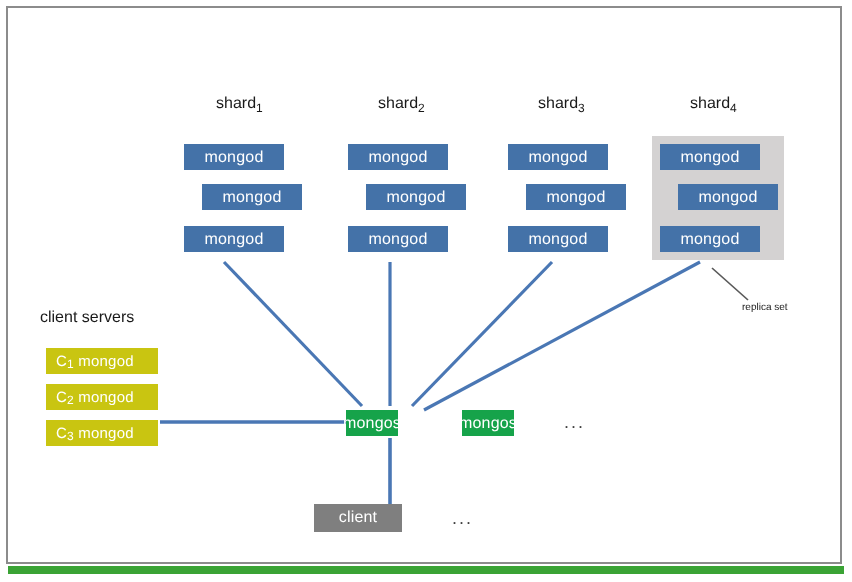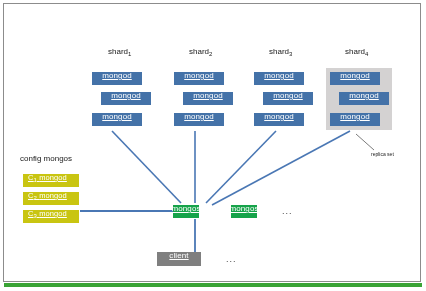--- a/index.html
+++ b/index.html
@@ -59,28 +59,27 @@
     width: 426px;
     height: 291px;
     pointer-events: none;
   }
 
   
   .node {
     position: absolute;
     box-sizing: border-box;
     display: flex;
-    align-items: flex-start;
+    align-items: center;
     justify-content: center;
     color: #ffffff;
     font-size: 8px;
     letter-spacing: .1px;
     white-space: nowrap;
     line-height: 1;
-    text-decoration: underline;
   }
   .mongod {
     background: #4472a8;
     width: 50px;
     height: 13px;
   }
   .mongos {
     background: #16a34a;
     width: 26px;
     height: 13px;
@@ -219,21 +218,21 @@
     </div>
     <div class="node mongod" style="left:339px; top:92px;">
       <span>mongod</span>
     </div>
     <div class="node mongod" style="left:330px; top:113px;">
       <span>mongod</span>
     </div>
 
     <div class="tiny-label" style="left:371px; top:152px;">replica set</div>
 
-    <div class="plain-label" style="left:20px; top:155px;">config mongos</div>
+    <div class="plain-label" style="left:20px; top:155px;">client servers</div>
 
     <div class="node configsrv" style="left:23px; top:174px;">
       <span><span>C</span><sub>1</sub>&nbsp;<span>mongod</span></span>
     </div>
     <div class="node configsrv" style="left:23px; top:192px;">
       <span><span>C</span><sub>2</sub>&nbsp;<span>mongod</span></span>
     </div>
     <div class="node configsrv" style="left:23px; top:210px;">
       <span><span>C</span><sub>3</sub>&nbsp;<span>mongod</span></span>
     </div>

